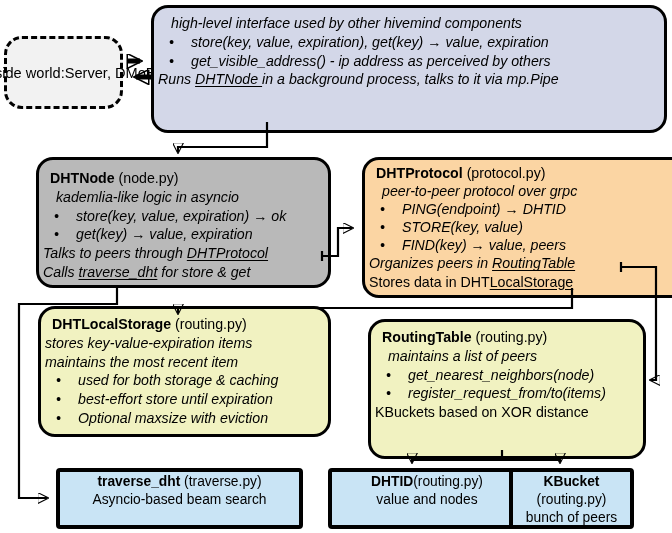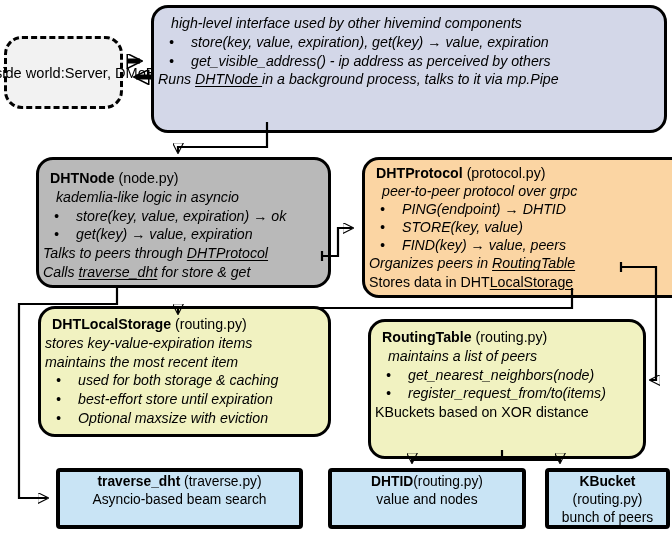--- a/index.html
+++ b/index.html
@@ -24,21 +24,21 @@
   #box-dht{left:151px;top:5px;width:516px;height:128px;background:#d3d7e8;padding-top:6px;}
   #box-dhtnode{left:36px;top:157px;width:295px;height:131px;background:#b9b9b9;padding-top:9px;}
   #box-protocol{left:362px;top:157px;width:364px;height:141px;background:#fbd5a3;
                 padding-top:4px;line-height:18.1px;}
   #box-storage{left:38px;top:306px;width:293px;height:131px;background:#f1f2c1;padding-top:6px;}
   #box-routing{left:368px;top:319px;width:278px;height:140px;background:#f1f2c1;padding-top:6px;}
   .leaf{border-radius:4px;border-width:4px;background:#c9e4f5;text-align:center;
         font-size:13.8px;line-height:18.2px;padding-top:1px;}
   #box-traverse{left:56px;top:468px;width:247px;height:61px;}
   #box-dhtid{left:328px;top:468px;width:198px;height:61px;}
-  #box-kbucket{left:545px;top:468px;width:125px;height:61px;}
+  #box-kbucket{left:509px;top:468px;width:125px;height:61px;}
 
   #overlay{position:absolute;left:0;top:0;z-index:10;pointer-events:none;}
   #overlay path, #overlay line{fill:none;stroke:#000;}
   .wire{stroke-width:2.2px;}
   .thick{stroke-width:5px;}
 </style>
 </head>
 <body>
 
 <div id="canvas">

